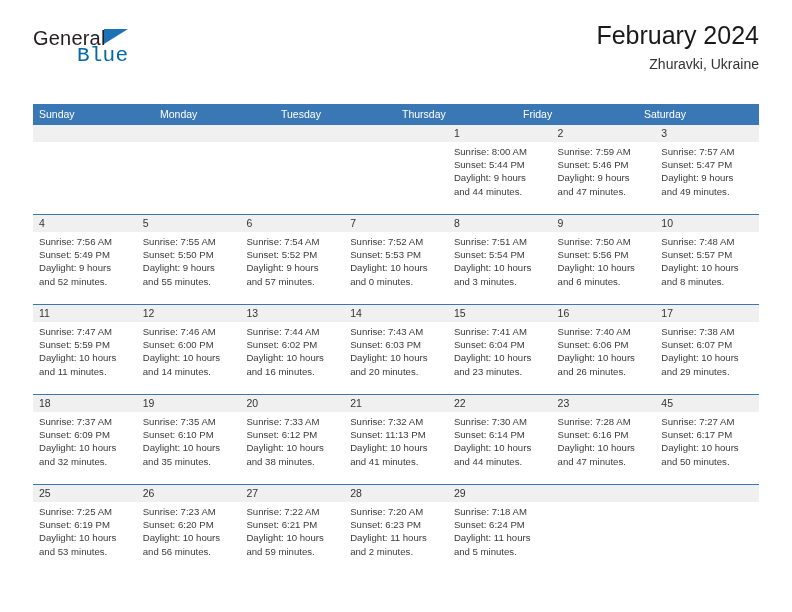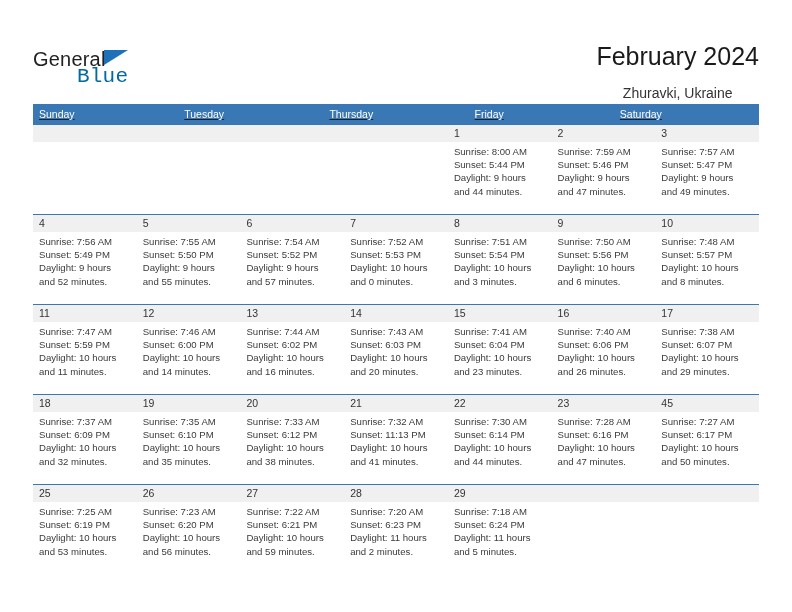--- a/index.html
+++ b/index.html
@@ -19,21 +19,21 @@
     position: relative;
     width: 792px;
     height: 612px;
     box-sizing: border-box;
   }
 
   
   .header {
     position: absolute;
     left: 33px;
-    top: 40px;
+    top: 19px;
     width: 726px;
     height: 68px;
   }
 
   .logo {
     position: absolute;
     left: 0px;
     top: 8px;
     width: 200px;
     height: 48px;
@@ -64,51 +64,50 @@
     color: #0369a1;
     letter-spacing: 0.2px;
     font-family: Liberation Mono, monospace;
     margin-left: 15px;
   }
 
   .title-block {
     position: absolute;
     right: 0px;
     top: 0px;
-    text-align: center;
+    text-align: right;
   }
   .cal-title {
     font-size: 25px;
     color: #1a1a1a;
     font-weight: normal;
     line-height: 32px;
     white-space: nowrap;
   }
   .cal-subtitle {
     font-size: 14px;
     color: #333333;
     line-height: 20px;
-    margin-top: 11px;
+    margin-top: 3px;
     white-space: nowrap;
   }
 
   
   .calendar {
     position: absolute;
     left: 33px;
     top: 104px;
     width: 726px;
   }
 
   .dow-row {
     display: flex;
     width: 726px;
     height: 21px;
     background: #3a77b5;
-    text-decoration: underline;
   }
   .dow-cell {
     flex: 1 1 0;
     color: #ffffff;
     font-size: 10.5px;
     line-height: 21px;
     padding-left: 6px;
     box-sizing: border-box;
     white-space: nowrap;
   }
@@ -173,20 +172,21 @@
     <div class="title-block">
       <div class="cal-title">February 2024</div>
       <div class="cal-subtitle">Zhuravki, Ukraine</div>
     </div>
 
   </div>
 
   <div class="calendar">
     <div class="dow-row" id="dow-row">
         <div class="dow-cell">Sunday</div>
+        <div class="dow-cell">Monday</div>
         <div class="dow-cell">Tuesday</div>
         <div class="dow-cell">Thursday</div>
         <div class="dow-cell">Friday</div>
         <div class="dow-cell">Saturday</div>
       </div>
     <div id="weeks-container">
         <div class="week-row">
           <div class="numbers-strip">
             <div class="num-cell empty-cell"></div>
             <div class="num-cell empty-cell"></div>

